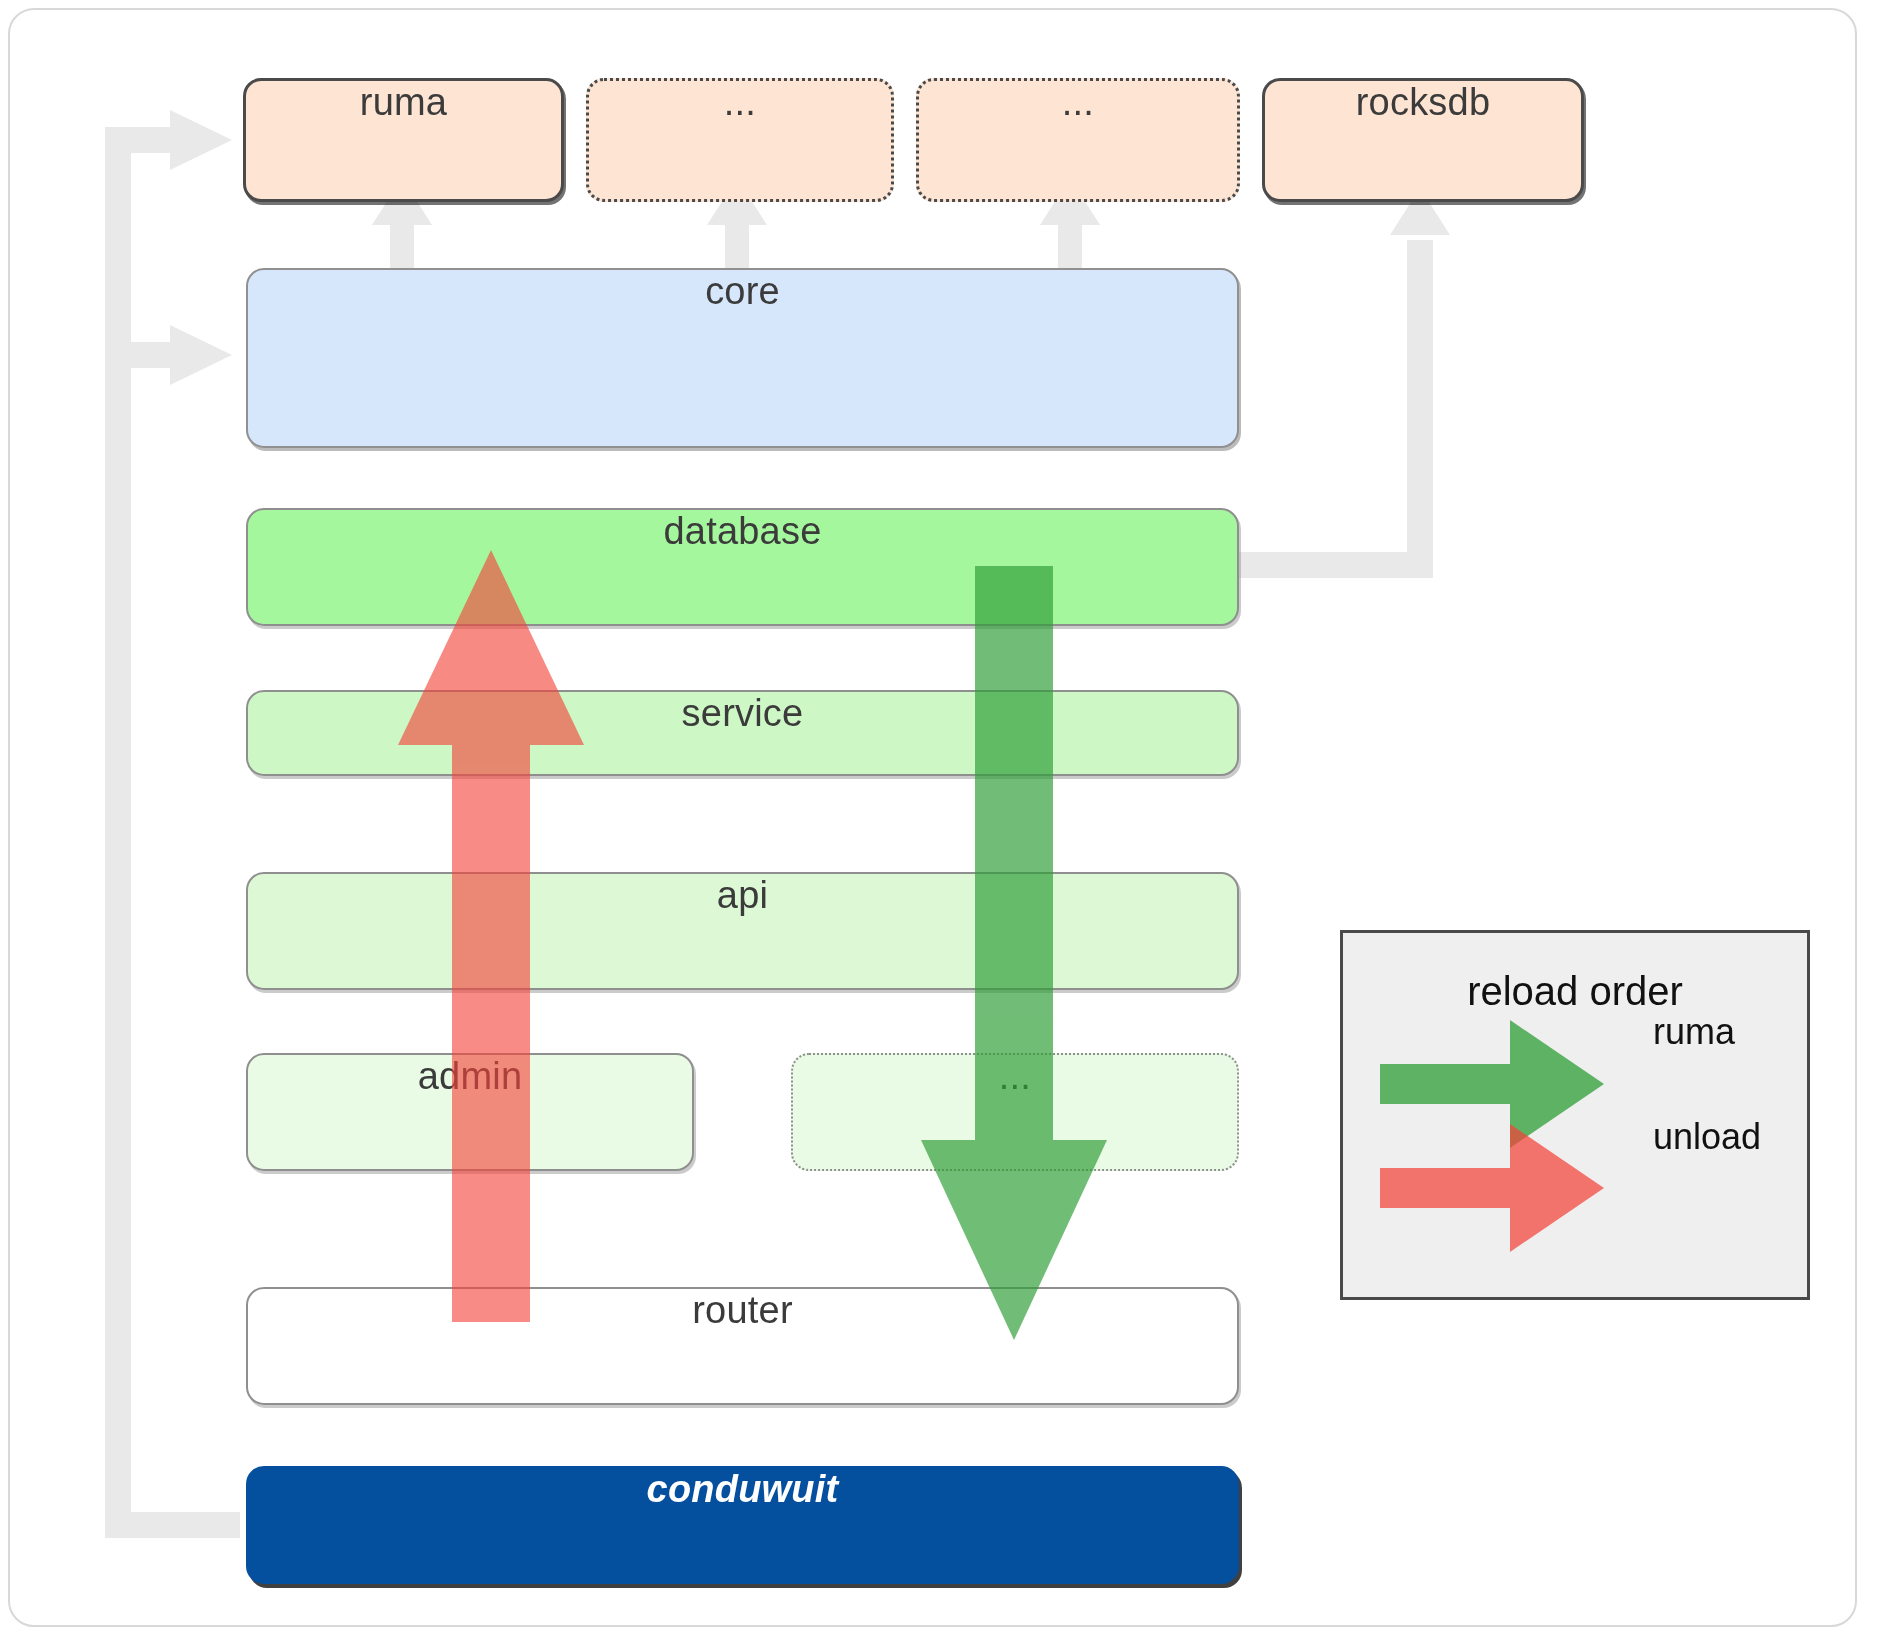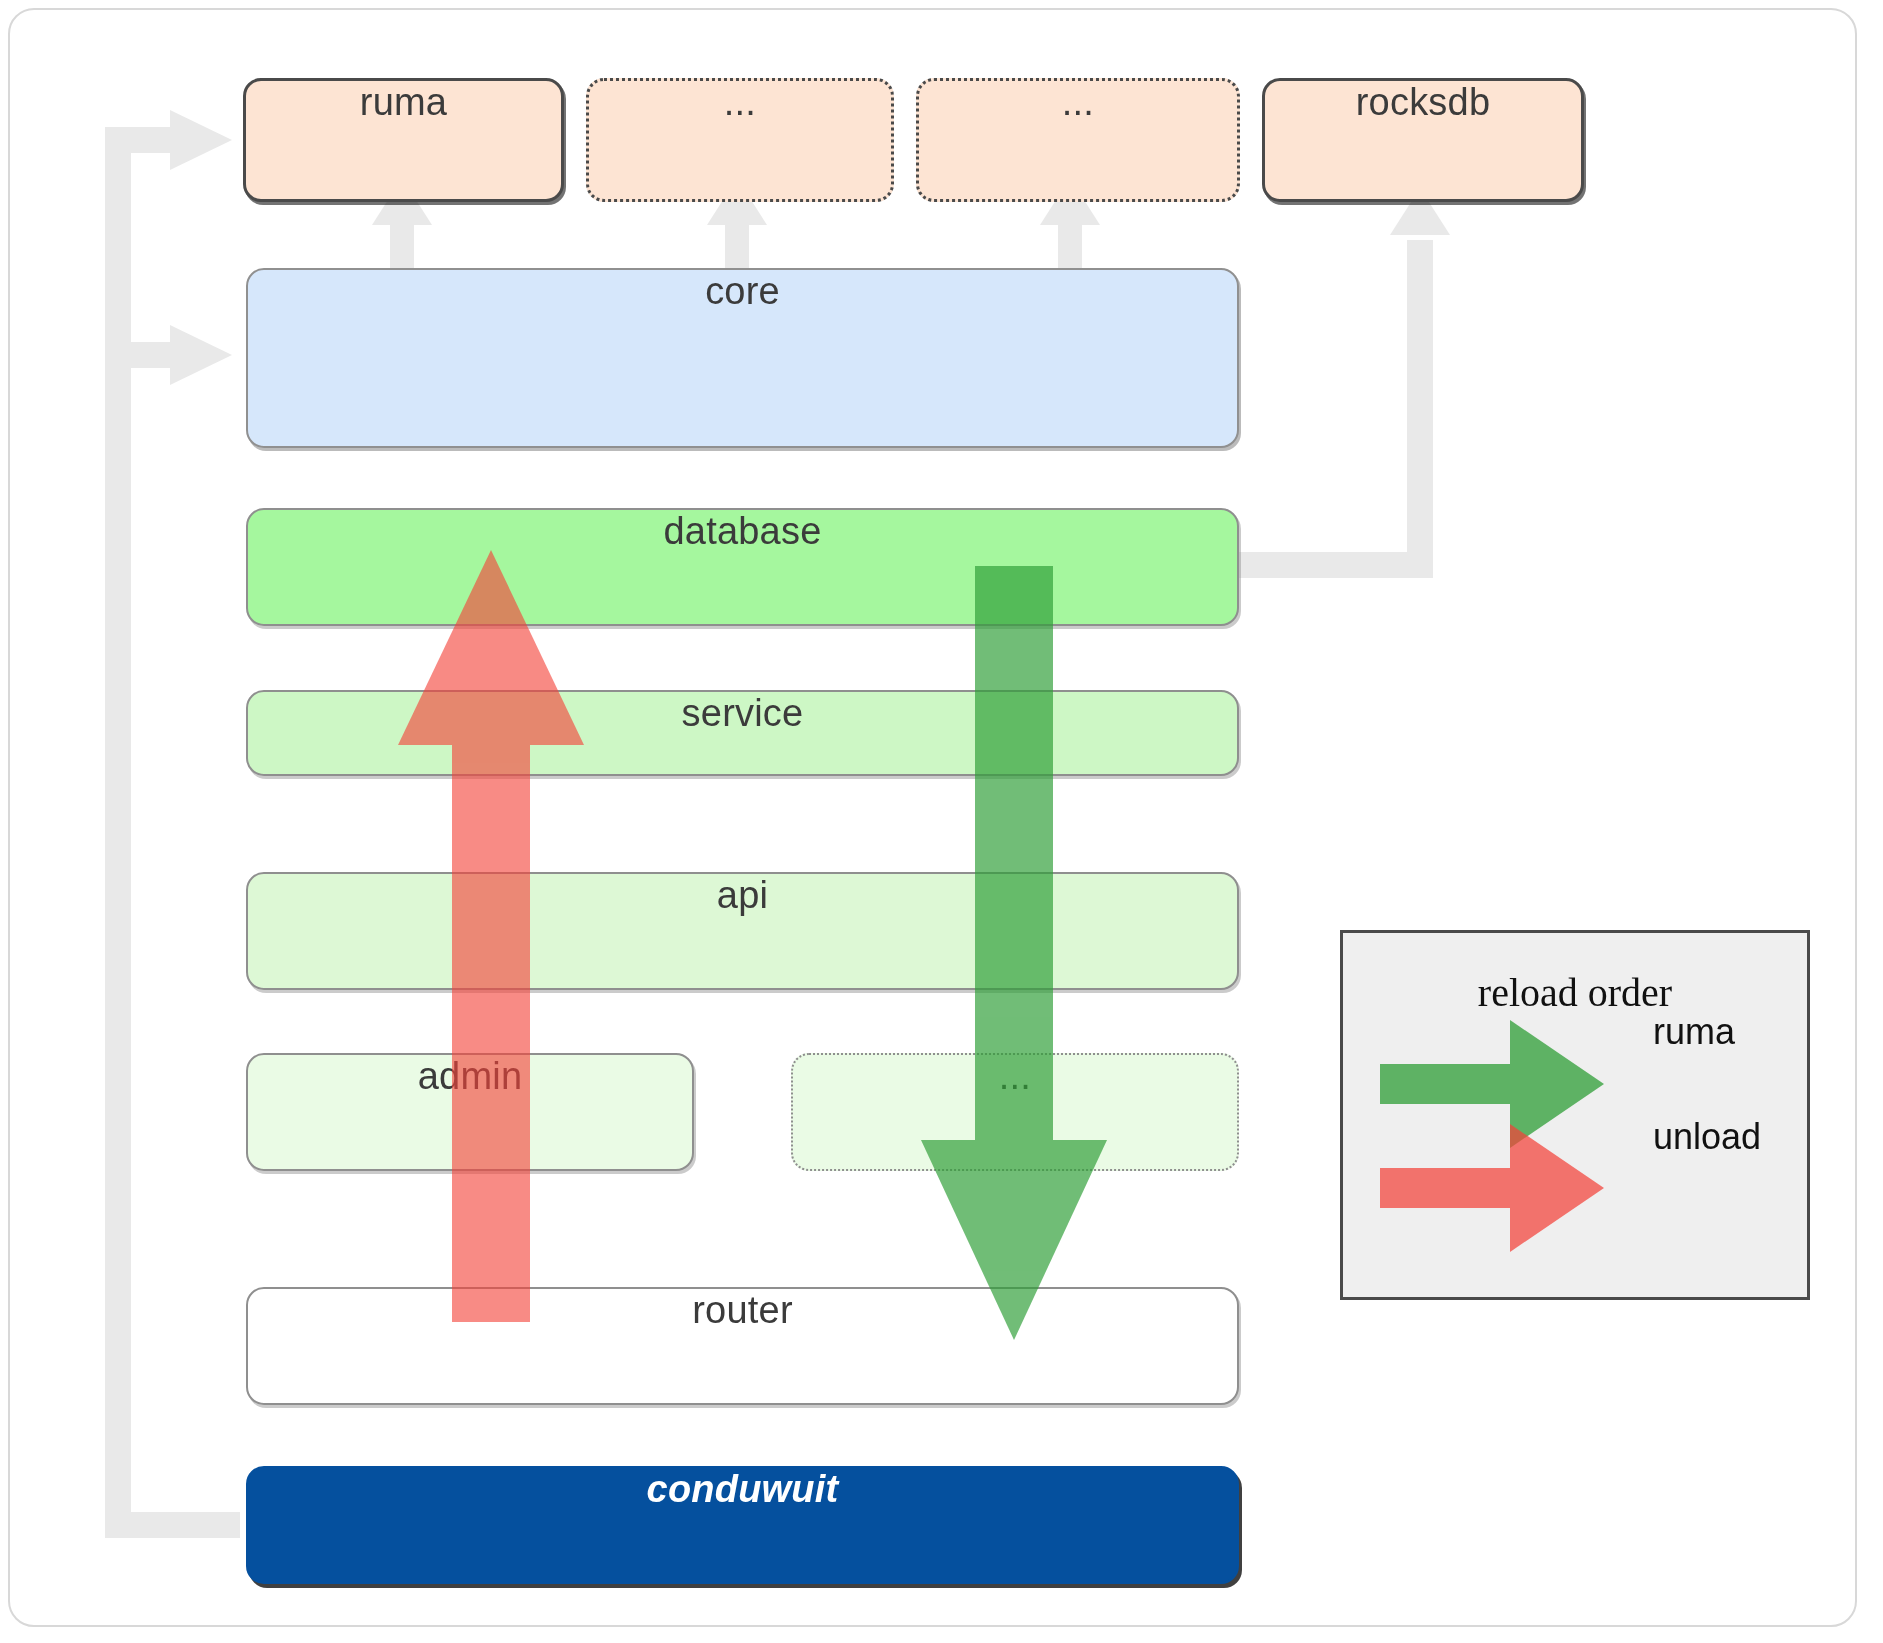--- a/index.html
+++ b/index.html
@@ -75,21 +75,20 @@
     border: 3px solid #4a4a4a;
     z-index: 20;
   }
   .legend-title {
     position: absolute;
     width: 100%;
     text-align: center;
     font-size: 40px;
     color: #111;
     top: 36px;
-    font-family: Liberation Serif, serif;
   }
   .legend-label {
     position: absolute;
     font-size: 36px;
     color: #111;
   }
   svg.overlay {
     position: absolute;
     left: 0; top: 0;
     width: 1883px; height: 1643px;

